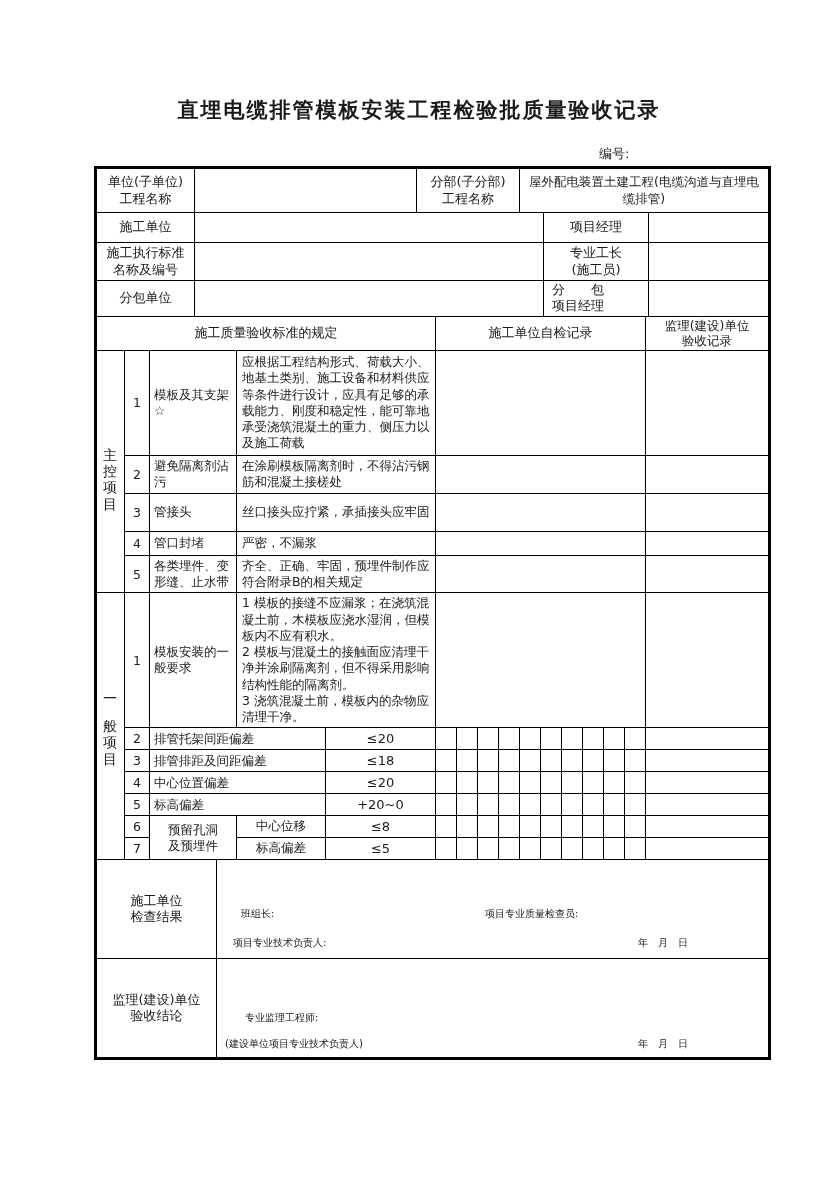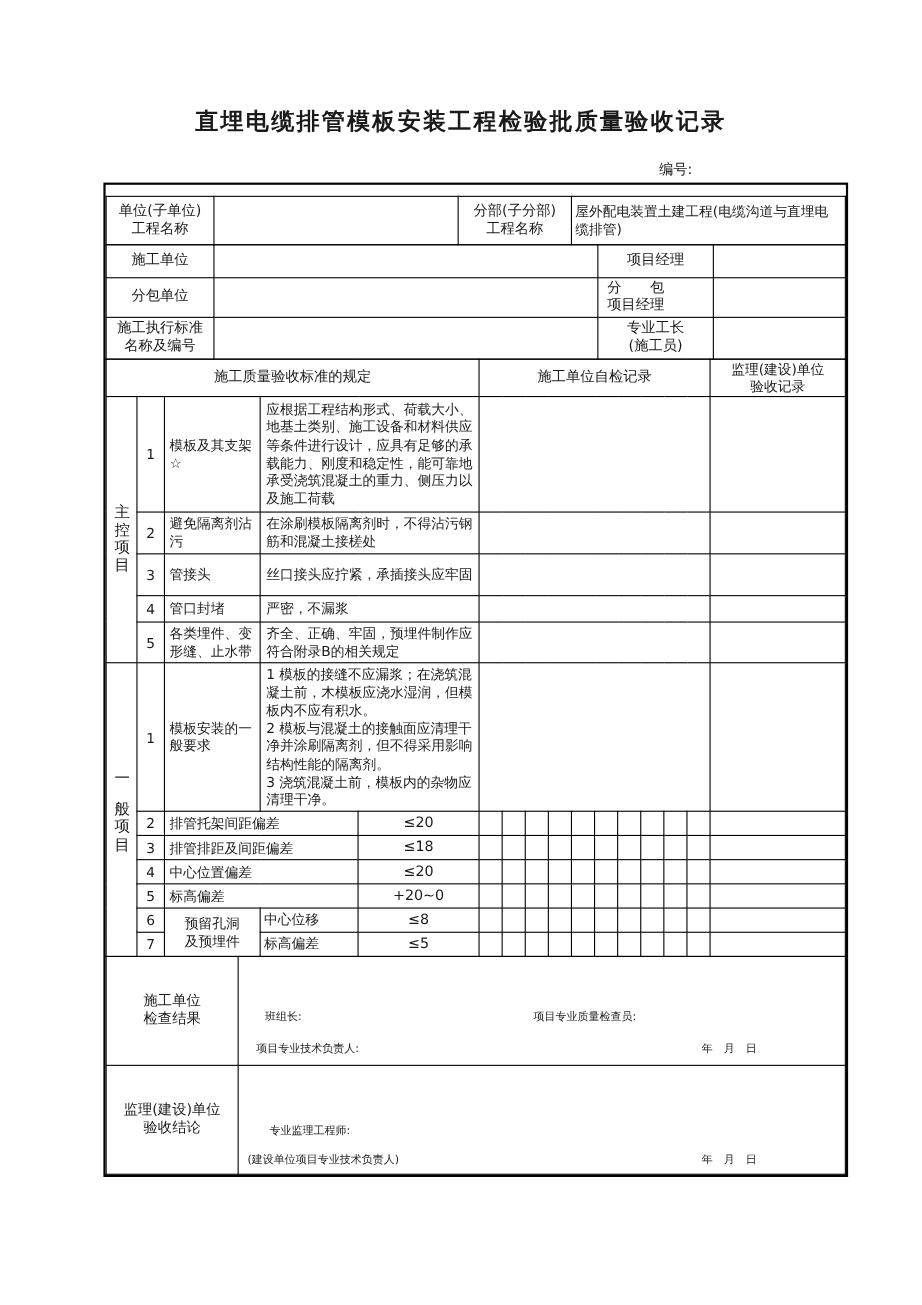--- a/index.html
+++ b/index.html
@@ -3,24 +3,24 @@
 <meta charset="utf-8">
 <style>
   * { box-sizing: border-box; }
   html,body { margin:0; padding:0; background:#fff; }
   body { width:838px; height:1186px; font-family:"DejaVu Sans","Liberation Sans",sans-serif; color:#1a1a1a; }
   .page { position:relative; width:838px; height:1186px; background:#ffffff; overflow:hidden; }
   .title { position:absolute; top:96px; left:0; width:838px; text-align:center; font-size:21px; font-weight:bold; letter-spacing:2px; }
   .docno { position:absolute; top:145px; left:599px; font-size:13px; }
   .tables { position:absolute; left:94px; top:166px; width:676px; }
   table { border-collapse:collapse; table-layout:fixed; width:672px; margin-top:-1px; }
-  table:first-child { margin-top:10px; }
+  table:first-child { margin-top:0; }
   td { border:1px solid #000; font-size:13px; padding:1px 3px; overflow:hidden; vertical-align:middle; }
   .outer { border:2px solid #000; display:inline-block; }
-  .c { text-align:left; }
+  .c { text-align:center; }
   .pl { white-space:pre-line; }
   .lbl { text-align:center; line-height:1.25; }
   .req { font-size:12.5px; line-height:1.3; text-align:left; padding:2px 5px;margin-top:36px; }
   .itemname { font-size:12.5px; line-height:1.3; text-align:left; padding:2px 4px; }
   .num { text-align:center; font-size:12.5px; }
   .val { text-align:center; font-size:13px; }
   .vcat { text-align:center; padding:0; }
   .vtext { writing-mode:vertical-rl; text-orientation:upright; letter-spacing:17px; display:inline-block; font-size:14px; line-height:1; }
   .sigcell { position:relative; padding:0; }
   .sig { position:absolute; font-size:10px; white-space:nowrap; }
@@ -63,33 +63,33 @@
             <col style="width:105px">
             <col style="width:120px">
           </colgroup>
       <tbody>
             <tr style="height:30px">
         <td class="lbl">施工单位</td>
         <td></td>
         <td class="lbl">项目经理</td>
         <td></td>
       </tr>
-      <tr style="height:33px">
-        <td class="lbl">分包单位</td>
-        <td></td>
-        <td class="lbl pl" style="text-align:left;padding-left:8px">分　　包
-项目经理</td>
-        <td></td>
-      </tr>
       <tr style="height:38px">
         <td class="lbl pl">施工执行标准
 名称及编号</td>
         <td></td>
         <td class="lbl pl">专业工长
 (施工员)</td>
+        <td></td>
+      </tr>
+      <tr style="height:33px">
+        <td class="lbl">分包单位</td>
+        <td></td>
+        <td class="lbl pl" style="text-align:left;padding-left:8px">分　　包
+项目经理</td>
         <td></td>
       </tr>
     </tbody>
         </table>
 
     
     <table>
       <colgroup>
         <col style="width:28px">
             <col style="width:25px">

